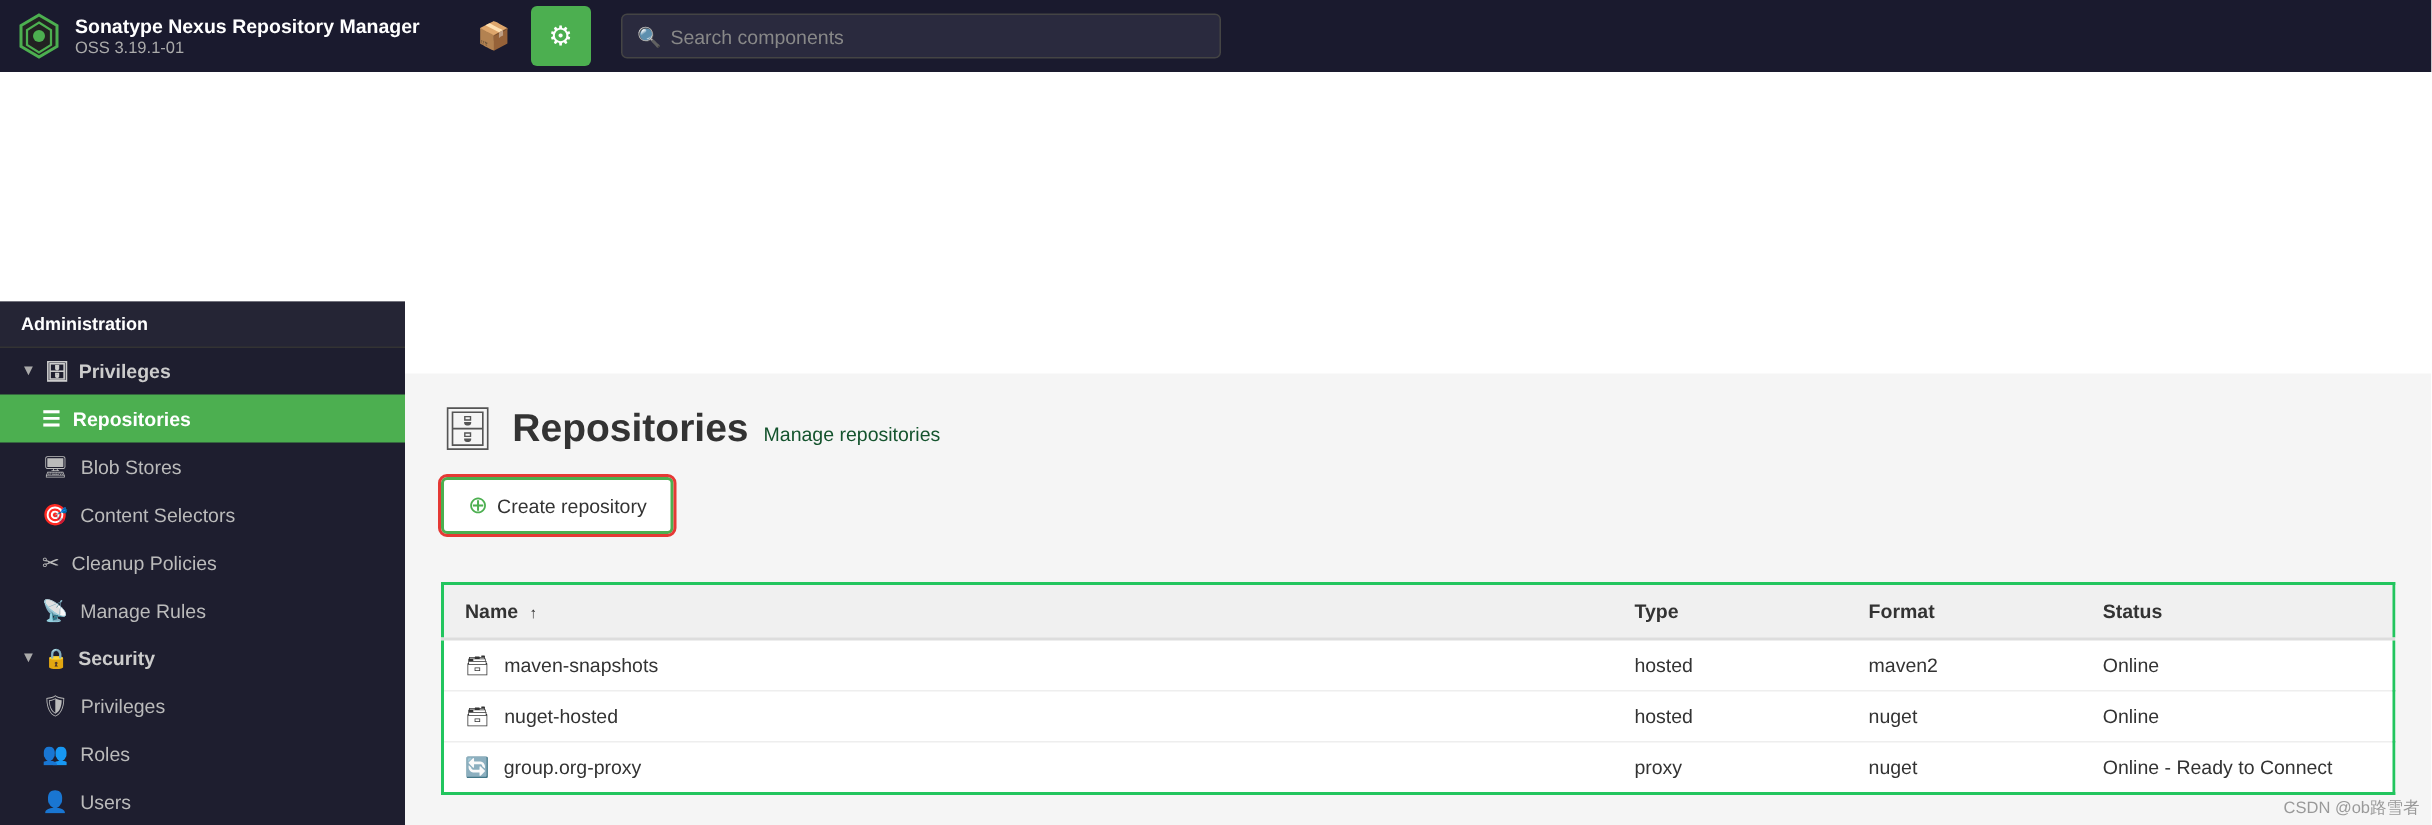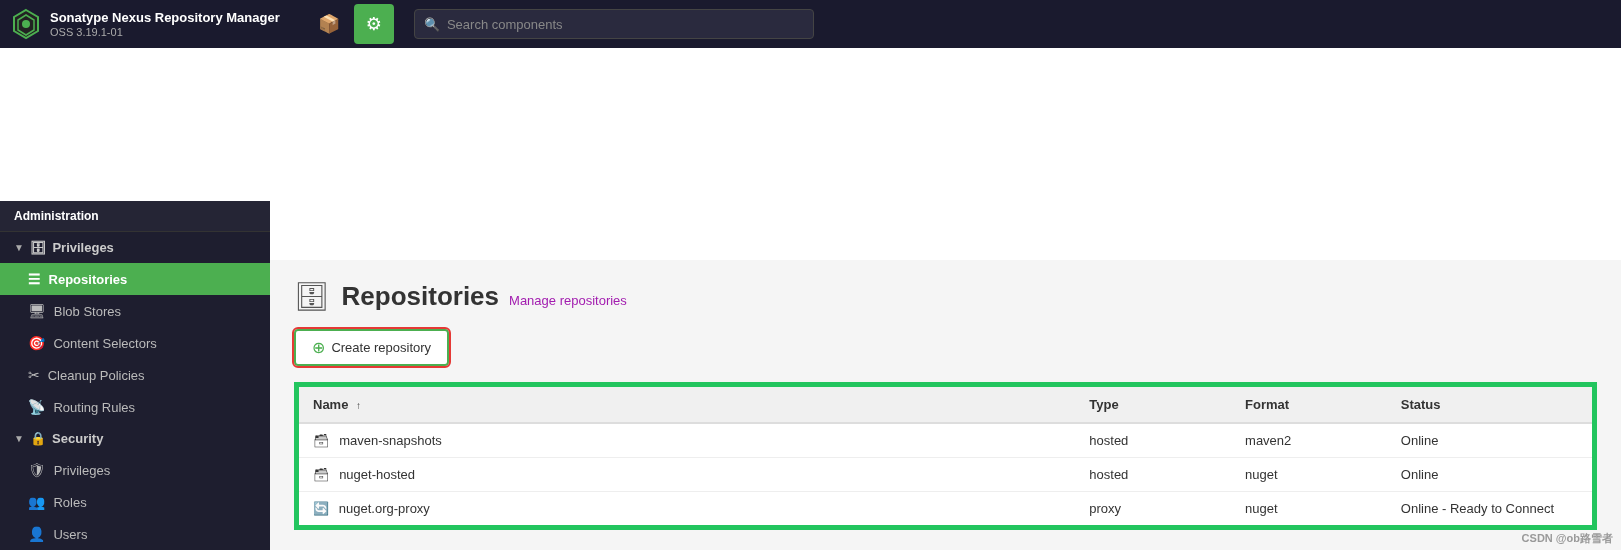--- a/index.html
+++ b/index.html
@@ -164,21 +164,21 @@
       align-items: baseline;
       gap: 10px;
     }
     .page-title {
       font-size: 26px;
       font-weight: bold;
       color: #333;
     }
     .page-subtitle {
       font-size: 13px;
-      color: #a21caf;
+      color: #14532d;
     }
 
     
     .create-btn {
       display: inline-flex;
       align-items: center;
       gap: 6px;
       background: #fff;
       border: 2px solid #4caf50;
       color: #333;
@@ -197,21 +197,22 @@
     .btn-annotated {
       outline: 2px solid #e53935;
     }
 
     
     .repo-table {
       background: #fff;
       border-collapse: collapse;
       width: 100%;
       font-size: 13px;
-      border: 5px solid #22c55e;
+      border: 2px solid #22c55e;
+      margin-top: 16px;
     }
     .repo-table th {
       background: #f0f0f0;
       padding: 10px 14px;
       text-align: left;
       font-weight: 600;
       color: #333;
       border-bottom: 2px solid #ddd;
     }
     .repo-table td {
@@ -229,21 +230,20 @@
     .table-wrapper { overflow-y: auto; flex: 1; }
 
     
     .watermark {
       position: fixed;
       bottom: 4px;
       right: 8px;
       font-size: 11px;
       color: #999;
       pointer-events: none;
-      font-weight: bold;
     }
   </style>
 </head>
 <body>
 
 <nav class="top-nav">
   <div class="app-logo">
     <svg class="logo-icon" viewBox="0 0 32 32">
       <polygon points="16,2 28,9 28,23 16,30 4,23 4,9" fill="#222" stroke="#4caf50" stroke-width="2"></polygon>
       <polygon points="16,7 24,12 24,22 16,27 8,22 8,12" fill="none" stroke="#4caf50" stroke-width="1.5"></polygon>
@@ -286,21 +286,21 @@
     <div class="sidebar-item">
       <span class="sidebar-item-icon">🎯</span>
       <span>Content Selectors</span>
     </div>
     <div class="sidebar-item">
       <span class="sidebar-item-icon">✂</span>
       <span>Cleanup Policies</span>
     </div>
     <div class="sidebar-item">
       <span class="sidebar-item-icon">📡</span>
-      <span>Routing Rules</span>
+      <span>Manage Rules</span>
     </div>
 
     <div class="sidebar-group-label">
       <span class="triangle">▼</span>
       <span>🔒</span>
       <span>Security</span>
     </div>
     <div class="sidebar-item">
       <span class="sidebar-item-icon">🛡</span>
       <span>Privileges</span>
@@ -365,21 +365,21 @@
         <span style="margin-right:6px">🗃</span>
         <span>nuget-hosted</span>
       </td>
       <td>hosted</td>
       <td>nuget</td>
       <td>Online</td>
     </tr>
               <tr>
       <td>
         <span style="margin-right:6px">🔄</span>
-        <span>nuget.org-proxy</span>
+        <span>group.org-proxy</span>
       </td>
       <td>proxy</td>
       <td>nuget</td>
       <td>Online - Ready to Connect</td>
     </tr>
             </tbody>
         </table>
       </div>
 
     </div>

